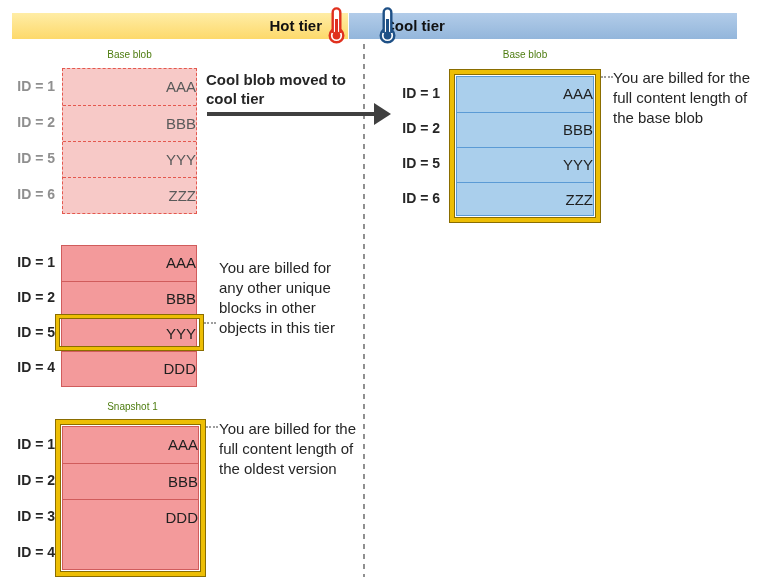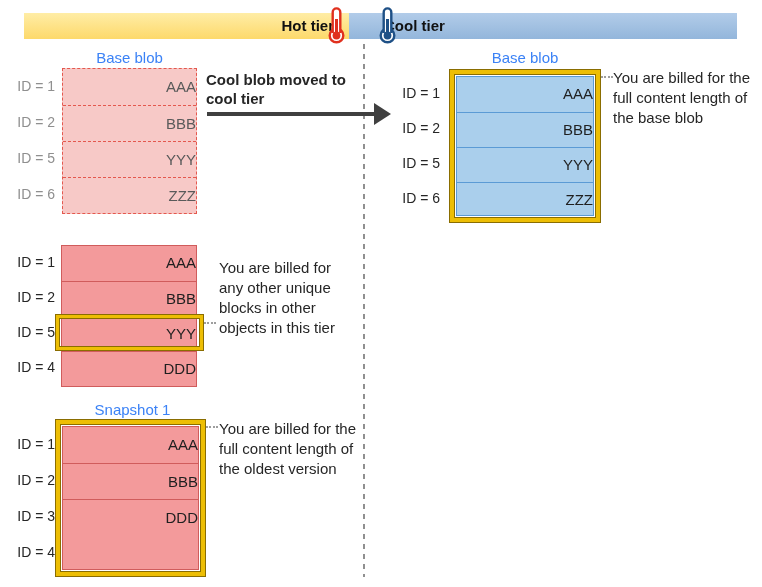--- a/index.html
+++ b/index.html
@@ -3,36 +3,36 @@
 <meta charset="utf-8">
 <style>
   html,body { margin:0; padding:0; background:#fff; }
   .canvas {
     position:relative; width:762px; height:587px; overflow:hidden;
     font-family:"Liberation Sans", sans-serif; background:#fff;
   }
   
   .bar { position:absolute; top:13px; height:26px; line-height:26px; font-weight:bold;
          font-size:15px; color:#111; }
-  .hot-bar  { left:24px;  width:336px; text-align:right;
+  .hot-bar  { left:12px;  width:336px; text-align:right;
               background:linear-gradient(#ffeda6,#fdd96b); }
   .hot-bar .bar-label { padding-right:26px; }
   .cool-bar { left:349px; width:388px; text-align:left;
               background:linear-gradient(#b2cce9,#93b6db); }
   .cool-bar .bar-label { padding-left:35px; }
   .therm { position:absolute; top:6px; width:19px; height:38px; }
   .therm-hot  { left:327px; }
   .therm-cool { left:378px; }
   
   .separator { position:absolute; left:363px; top:44px; width:2px; height:533px;
                background:repeating-linear-gradient(to bottom,#909090 0 5px,transparent 5px 10px); }
   
-  .blob-title { position:absolute; font-size:15px; color:#3b82f6; text-align:center; }
+  .blob-title { position:absolute; font-size:10px; color:#4d7c0f; text-align:center; }
   .idcol { position:absolute; width:55px; text-align:right; }
-  .idlab { font-size:14px; }
+  .idlab { font-size:14px;font-weight:bold; }
   .id-gray .idlab { color:#8f8f8f; }
   .id-dark .idlab { color:#262626; }
   .rows36 .idlab { height:36px; line-height:36px; }
   .rows35 .idlab { height:35px; line-height:35px; }
   .tbl { box-sizing:border-box; }
   .tbl .cell { text-align:right; font-size:15px; box-sizing:border-box; }
   .tbl.abs { position:absolute; }
   .pink-dashed { background:#f7c9c7; border:1px dashed #e4584e; }
   .pink-dashed .cell { color:#5a5a5a; height:36px; line-height:35px; }
   .pink-dashed .cell + .cell { border-top:1px dashed #e4584e; }

